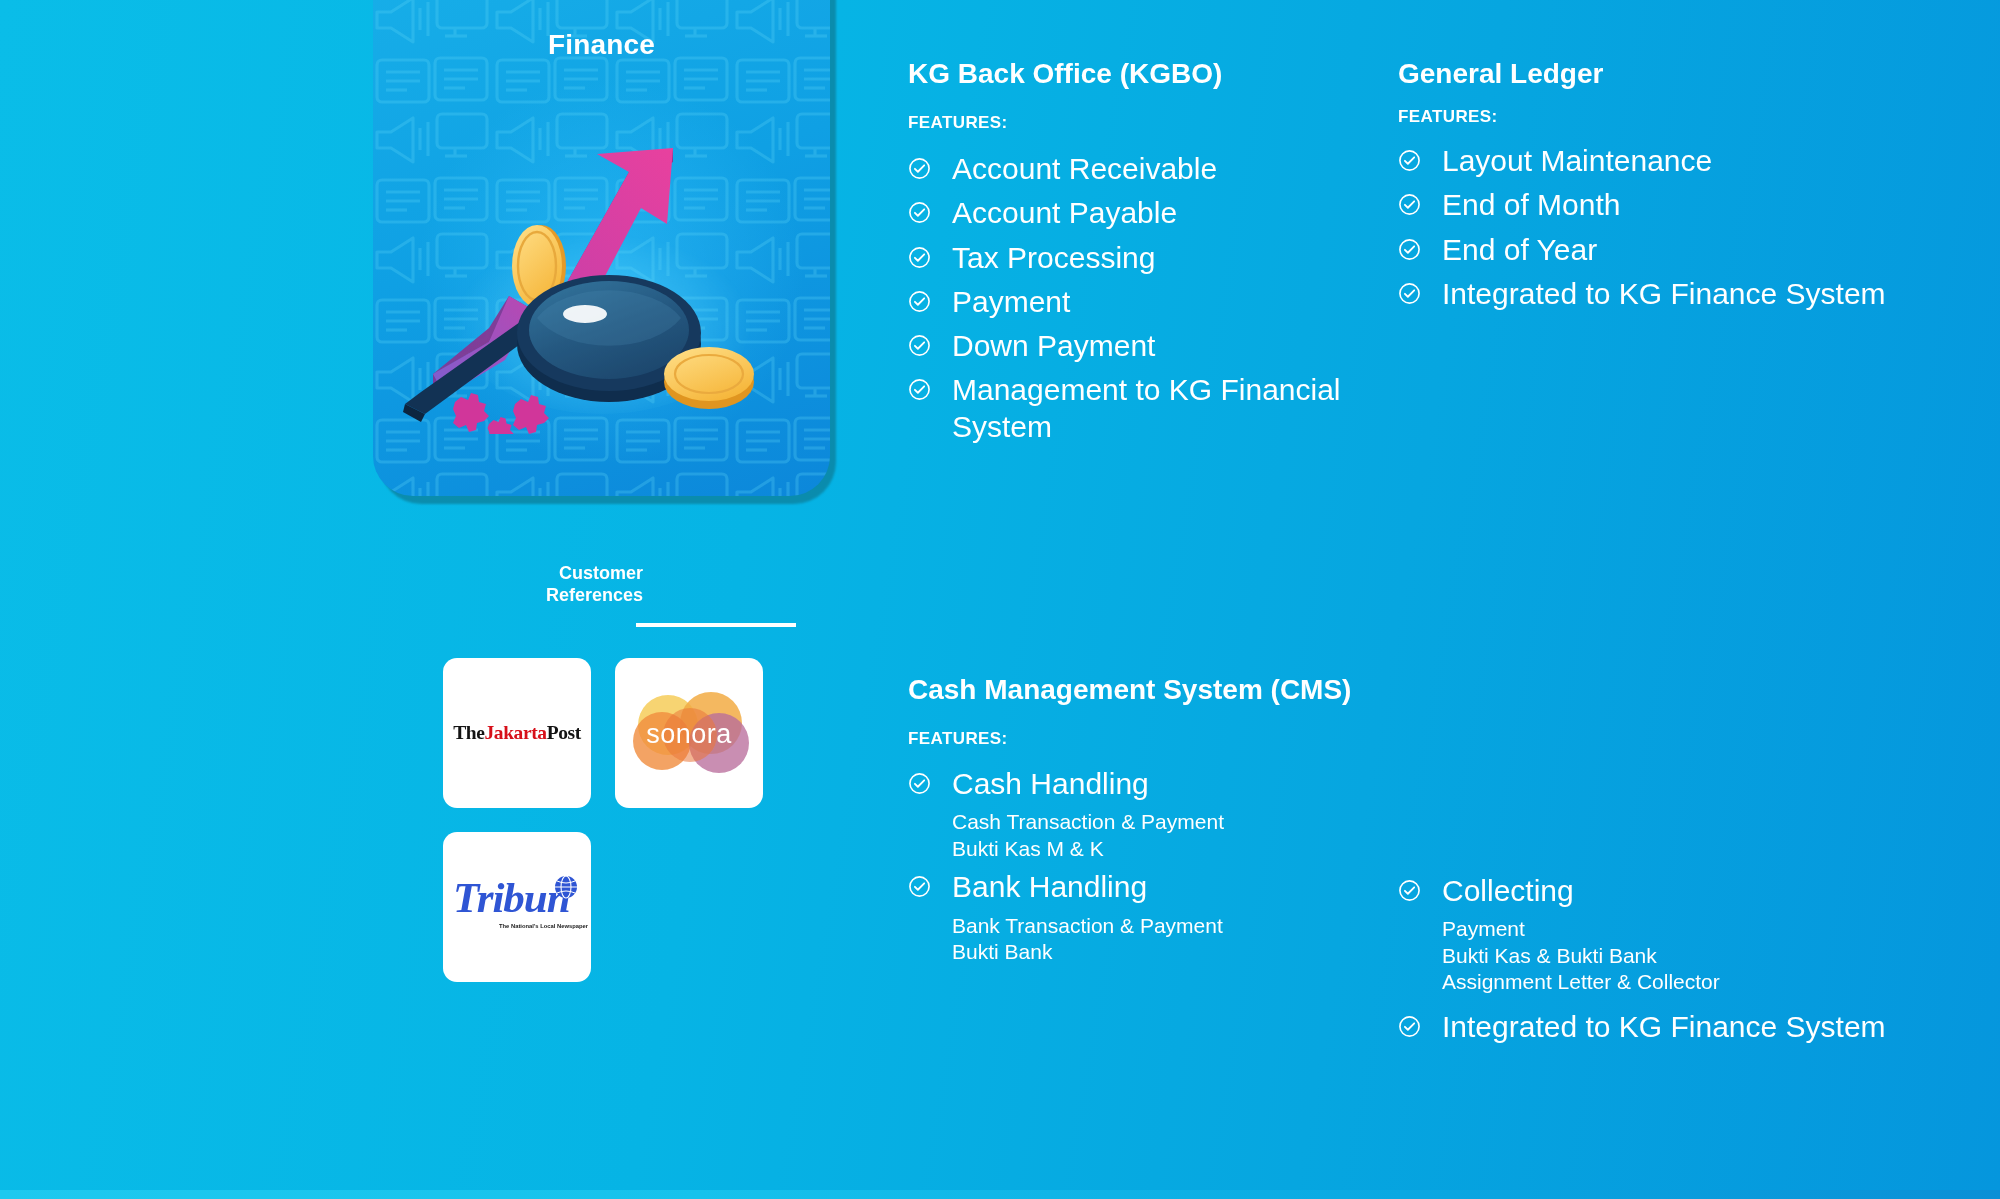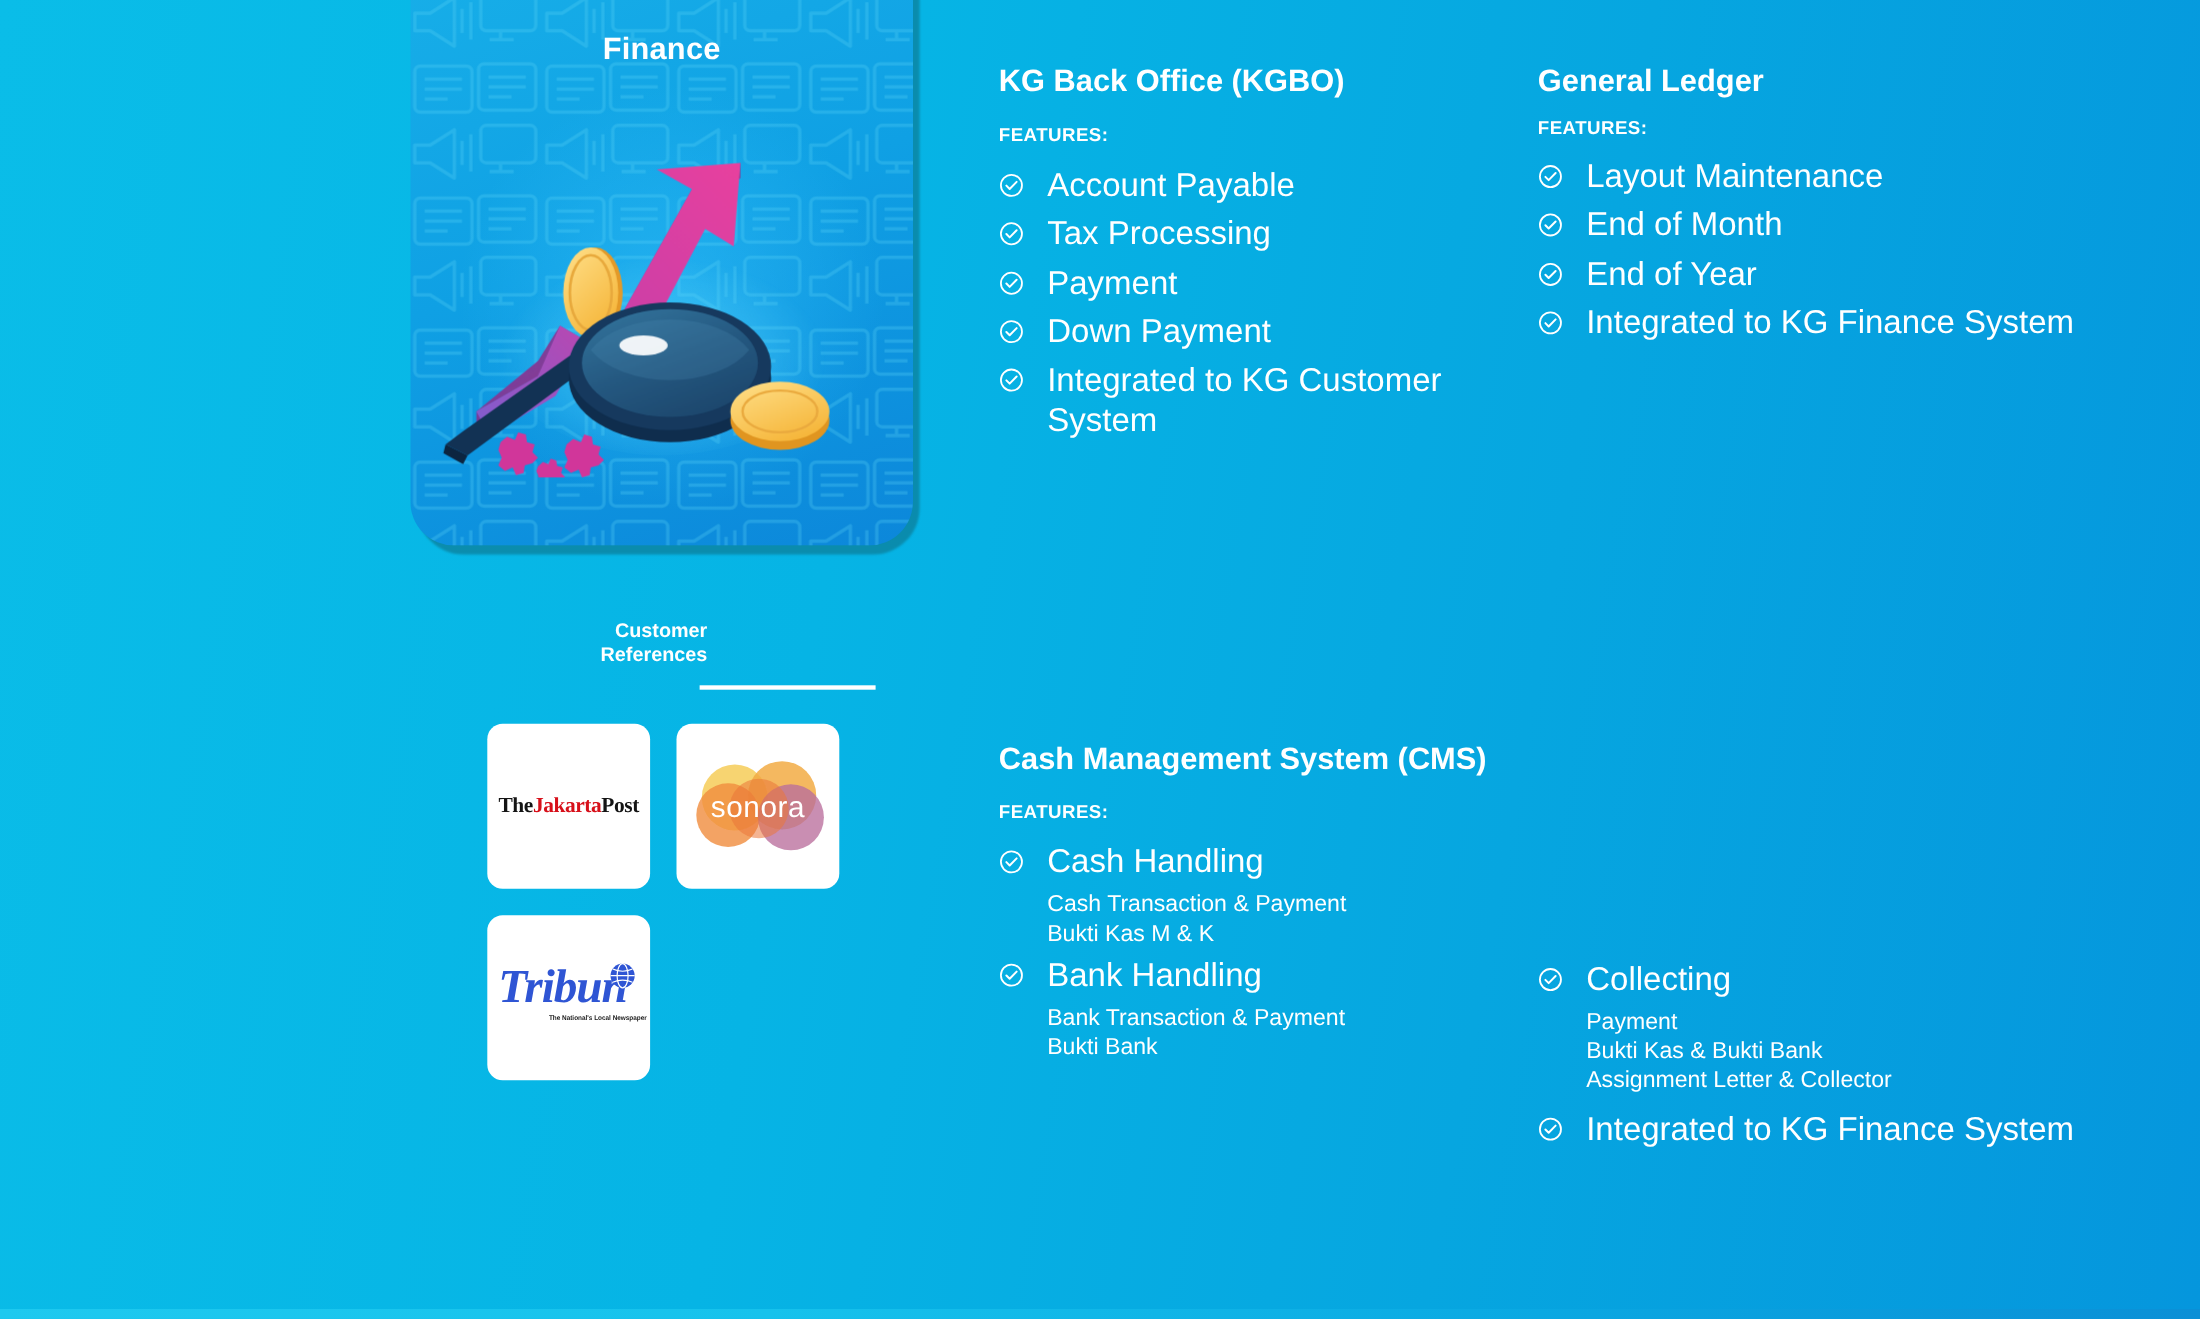--- a/index.html
+++ b/index.html
@@ -401,20 +401,27 @@
 
   <div class="col col-mid" style="top:56px;">
     <h2 class="sect-title">KG Back Office (KGBO)</h2>
     <p class="features-label" style="margin-top:22px;">FEATURES:</p>
     <ul class="feat" style="margin-top:17px;">
       <li>
         <svg class="chk" viewBox="0 0 24 24">
           <circle cx="12" cy="12" r="10" fill="none" stroke="#ffffff" stroke-width="1.7"></circle>
           <path d="M7.2 12.3 l3.1 3.1 l6.6 -6.7" fill="none" stroke="#ffffff" stroke-width="1.9" stroke-linecap="round" stroke-linejoin="round"></path>
         </svg>
+        <span>Account Receivable</span>
+      </li>
+      <li>
+        <svg class="chk" viewBox="0 0 24 24">
+          <circle cx="12" cy="12" r="10" fill="none" stroke="#ffffff" stroke-width="1.7"></circle>
+          <path d="M7.2 12.3 l3.1 3.1 l6.6 -6.7" fill="none" stroke="#ffffff" stroke-width="1.9" stroke-linecap="round" stroke-linejoin="round"></path>
+        </svg>
         <span>Account Payable</span>
       </li>
       <li>
         <svg class="chk" viewBox="0 0 24 24">
           <circle cx="12" cy="12" r="10" fill="none" stroke="#ffffff" stroke-width="1.7"></circle>
           <path d="M7.2 12.3 l3.1 3.1 l6.6 -6.7" fill="none" stroke="#ffffff" stroke-width="1.9" stroke-linecap="round" stroke-linejoin="round"></path>
         </svg>
         <span>Tax Processing</span>
       </li>
       <li>
@@ -429,21 +436,21 @@
           <circle cx="12" cy="12" r="10" fill="none" stroke="#ffffff" stroke-width="1.7"></circle>
           <path d="M7.2 12.3 l3.1 3.1 l6.6 -6.7" fill="none" stroke="#ffffff" stroke-width="1.9" stroke-linecap="round" stroke-linejoin="round"></path>
         </svg>
         <span>Down Payment</span>
       </li>
       <li>
         <svg class="chk" viewBox="0 0 24 24">
           <circle cx="12" cy="12" r="10" fill="none" stroke="#ffffff" stroke-width="1.7"></circle>
           <path d="M7.2 12.3 l3.1 3.1 l6.6 -6.7" fill="none" stroke="#ffffff" stroke-width="1.9" stroke-linecap="round" stroke-linejoin="round"></path>
         </svg>
-        <span>Integrated to KG Customer System</span>
+        <span>Management to KG Financial System</span>
       </li>
     </ul>
   </div>
 
   <div class="col col-right" style="top:56px;">
     <h2 class="sect-title">General Ledger</h2>
     <p class="features-label" style="margin-top:16px;">FEATURES:</p>
     <ul class="feat" style="margin-top:15px;">
       <li>
         <svg class="chk" viewBox="0 0 24 24">

